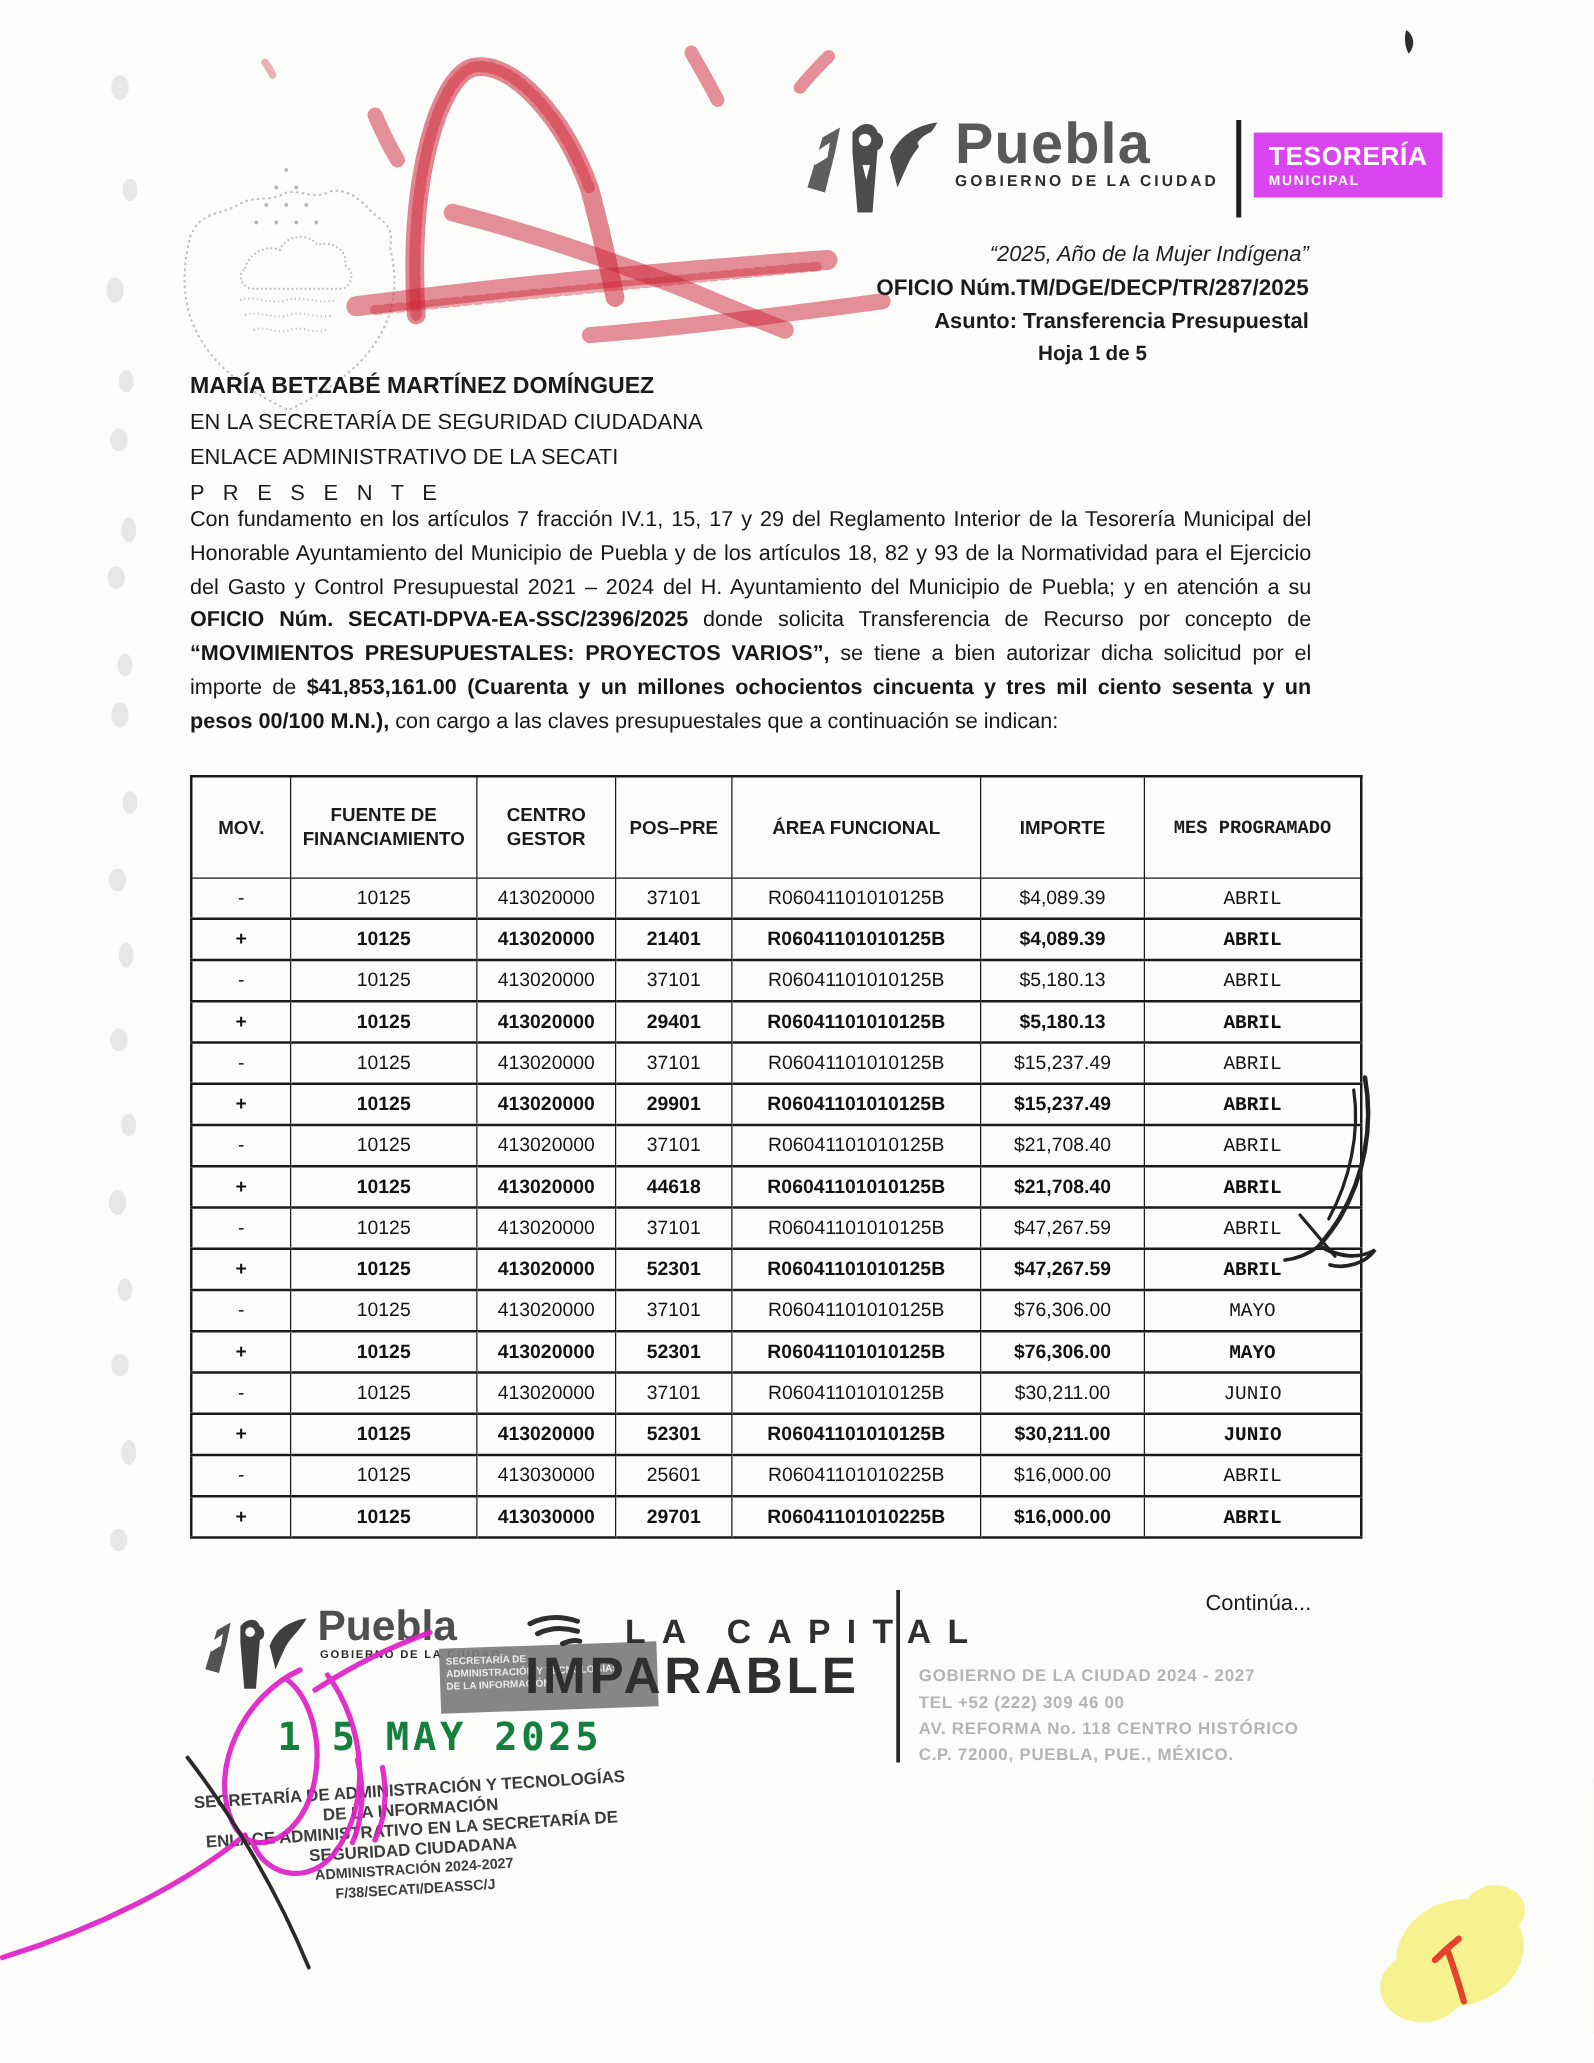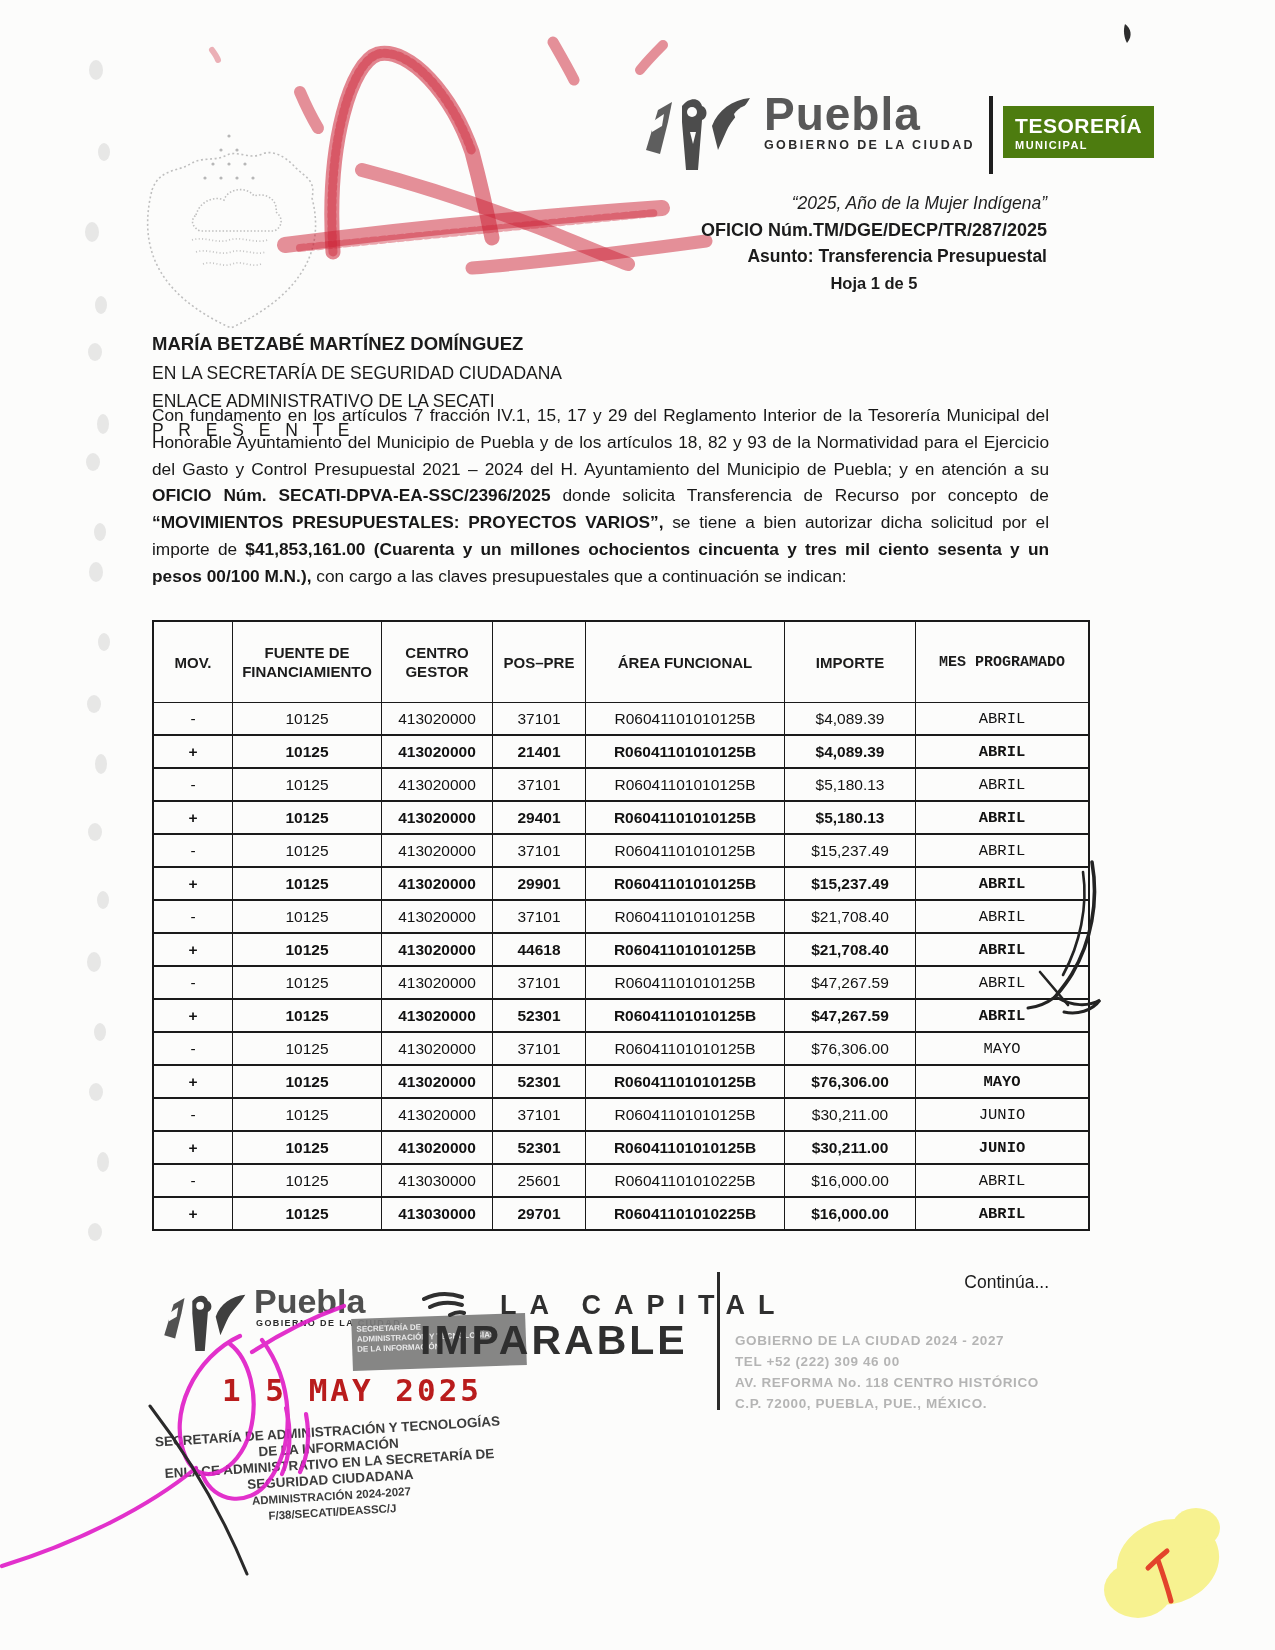--- a/index.html
+++ b/index.html
@@ -6,30 +6,30 @@
   body{background:#e8e8e8;font-family:"Liberation Sans",sans-serif;}
   .page{position:relative;width:1275px;height:1650px;background:#fcfcfb;margin:0 auto;overflow:hidden;color:#1b1b1b;}
   .abs{position:absolute;}
   .b{font-weight:bold;}
   
   .brand{left:638px;top:92px;display:flex;align-items:flex-start;}
   .brand-txt{margin-left:8px;}
   .brand-name{font-size:46px;font-weight:bold;color:#585858;letter-spacing:1px;line-height:44px;}
   .brand-sub{font-size:12.5px;font-weight:bold;color:#2b2b2b;letter-spacing:2.4px;margin-top:2px;}
   .brand-divider{width:4px;height:78px;background:#1e1e1e;margin:4px 10px 0 14px;}
-  .badge{margin-top:14px;background:#4d7c0f;color:#fff;padding:8px 12px 7px 12px;}
+  .badge{margin-top:14px;background:#d946ef;color:#fff;padding:8px 12px 7px 12px;}
   .badge-title{font-size:21px;font-weight:bold;letter-spacing:.5px;}
   .badge-sub{font-size:11px;font-weight:bold;letter-spacing:1.4px;margin-top:1px;}
   .hdr-right{right:228px;top:190px;text-align:right;line-height:26.5px;}
   .hdr-motto{font-style:italic;font-size:17.5px;color:#1f1f1f;}
   .hdr-oficio{font-weight:bold;font-size:18px;}
   .hdr-asunto{font-weight:bold;font-size:17.5px;}
   .hdr-hoja{font-weight:bold;font-size:16.5px;text-align:center;}
   
-  .addressee{left:152px;top:294px;line-height:28.5px;font-size:17.5px;margin-top:36px;}
+  .addressee{left:152px;top:294px;line-height:28.5px;font-size:17.5px;}
   .addr-name{font-weight:bold;font-size:18.5px;}
   .addr-presente{letter-spacing:5px;}
   
   .letter-body{left:152px;top:402px;width:897px;font-size:17.3px;line-height:26.8px;text-align:justify;color:#171717;}
   
   .tblwrap{left:152px;top:620px;width:906px;}
   table.mv{border-collapse:collapse;width:906px;table-layout:fixed;}
   table.mv th,table.mv td{border:1.6px solid #1a1a1a;text-align:center;vertical-align:middle;padding:0 2px;overflow:hidden;}
   table.mv{border:2.5px solid #1a1a1a;}
   table.mv th{height:80px;font-size:15px;font-weight:bold;line-height:19px;}
@@ -41,21 +41,21 @@
   .f-divider{left:717px;top:1272px;width:3px;height:138px;background:#2a2a2a;}
   .f-brand{left:158px;top:1284px;display:flex;align-items:flex-start;}
   .f-brand-name{font-size:34px;font-weight:bold;color:#4f4f4f;line-height:34px;margin-left:4px;}
   .f-brand-sub{font-size:9px;font-weight:bold;color:#2b2b2b;letter-spacing:1.4px;margin-left:6px;}
   .f-stampbox{left:352px;top:1316px;width:174px;height:52px;background:#7c7c7c;transform:rotate(-2deg);color:#e8e8e8;
      font-size:8px;font-weight:bold;line-height:10px;padding:6px 5px;box-sizing:border-box;opacity:.92;}
   .capital{left:420px;top:1290px;color:#2f2f2f;}
   .capital-l1{font-size:27px;font-weight:bold;letter-spacing:13px;margin-left:34px;}
   .capital-l2{font-size:41px;font-weight:bold;letter-spacing:3px;margin-top:-4px;}
   .f-address{left:735px;top:1330px;font-size:13.5px;line-height:21px;color:#9d9d9d;letter-spacing:.6px;opacity:.75;font-weight:bold;}
-  .datestamp{left:222px;top:1372px;color:#b91c1c;font-family:"DejaVu Sans Mono","Liberation Mono",monospace;
+  .datestamp{left:222px;top:1372px;color:#15803d;font-family:"DejaVu Sans Mono","Liberation Mono",monospace;
      font-size:31px;font-weight:bold;letter-spacing:3px;}
   .rubberstamp{left:150px;top:1424px;width:360px;text-align:center;color:#3c3c3c;transform:rotate(-3.5deg);
      font-weight:bold;line-height:16px;}
   .rubberstamp .s1{font-size:13.5px;}
   .rubberstamp .s2{font-size:11.5px;}
   svg.layer{position:absolute;left:0;top:0;pointer-events:none;}
 </style>
 </head>
 <body>
 

